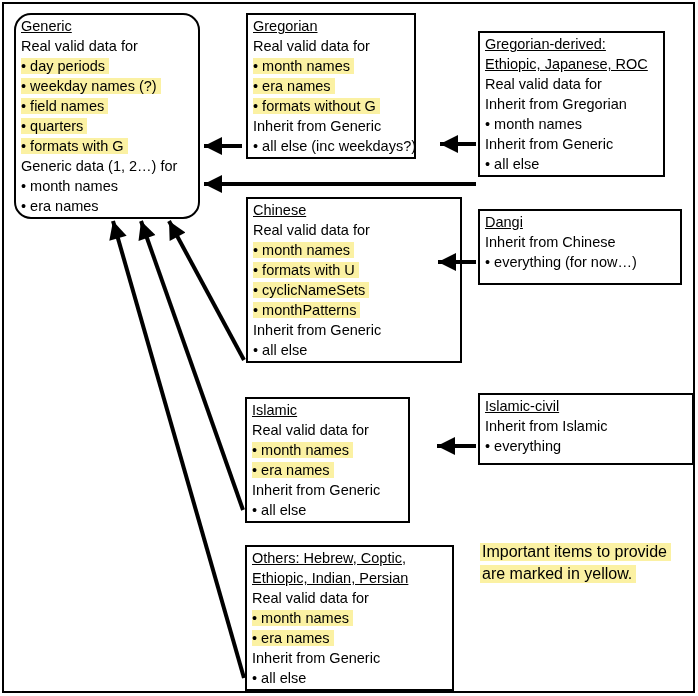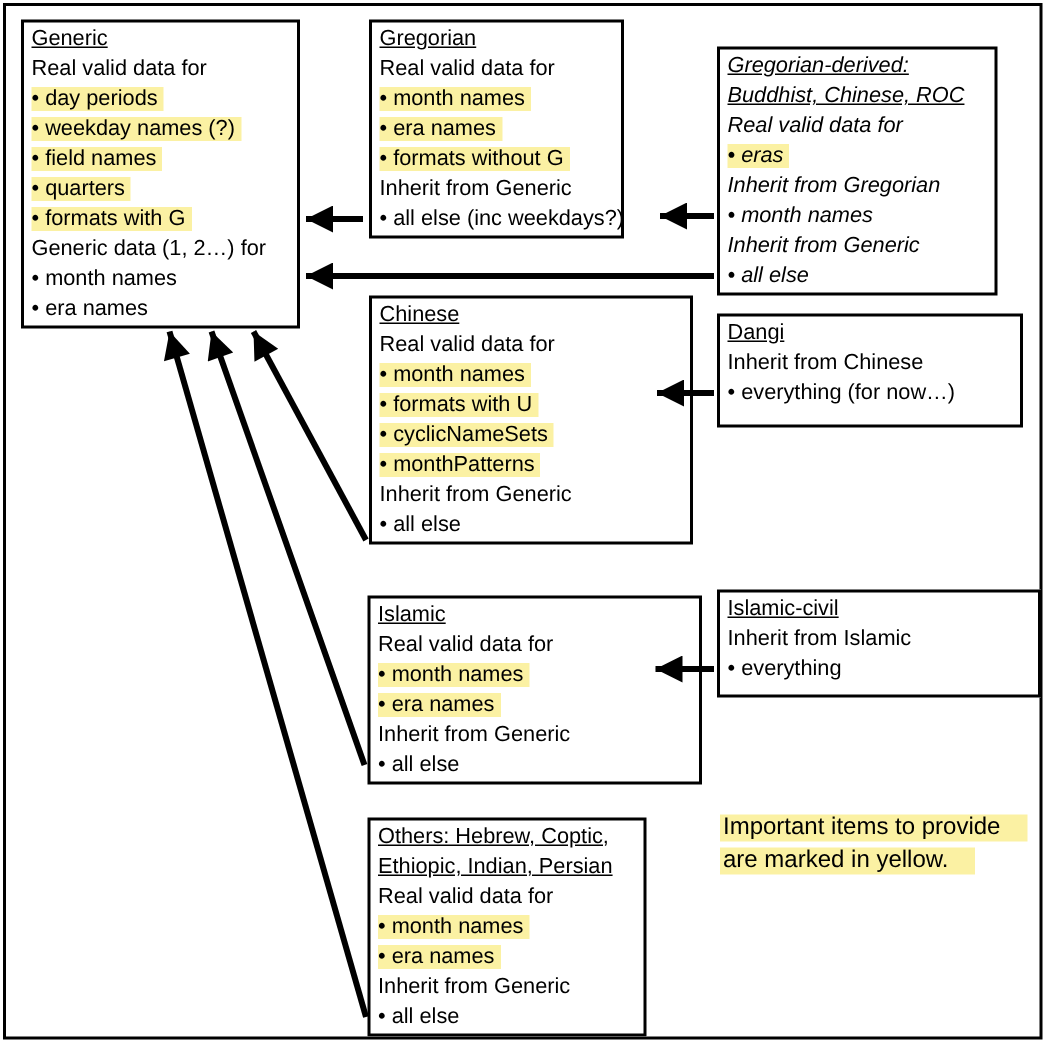--- a/index.html
+++ b/index.html
@@ -36,33 +36,33 @@
     background:var(--highlight);
     padding-right:4px;
   }
   .note{
     position:absolute;left:480px;top:541px;
     font-size:16px;line-height:22px;
     white-space:nowrap;
   }
   .note .nl span{
     background:var(--highlight);
-    padding:0 18px 1px 2px;
+    padding:0 4px 1px 2px;
   }
   svg.arrows{
     position:absolute;left:0;top:0;
     pointer-events:none;
   }
 </style>
 </head>
 <body>
 
 <div class="frame"></div>
 
-<div class="box" style="left:14px;top:13px;width:186px;">
+<div class="box" style="left:14px;top:13px;width:186px;border-radius:17px;">
   <div class="t">Generic</div>
   <div class="l">Real valid data for</div>
   <div class="l"><span class="hl">• day periods</span></div>
   <div class="l"><span class="hl">• weekday names (?)</span></div>
   <div class="l"><span class="hl">• field names</span></div>
   <div class="l"><span class="hl">• quarters</span></div>
   <div class="l"><span class="hl">• formats with G</span></div>
   <div class="l">Generic data (1, 2…) for</div>
   <div class="l">• month names</div>
   <div class="l">• era names</div>
@@ -71,25 +71,24 @@
 <div class="box" style="left:246px;top:13px;width:170px;">
   <div class="t">Gregorian</div>
   <div class="l">Real valid data for</div>
   <div class="l"><span class="hl">• month names</span></div>
   <div class="l"><span class="hl">• era names</span></div>
   <div class="l"><span class="hl">• formats without G</span></div>
   <div class="l">Inherit from Generic</div>
   <div class="l">• all else (inc weekdays?)</div>
 </div>
 
-<div class="box" style="left:478px;top:31px;width:187px;font-style:italic;">
+<div class="box" style="left:478px;top:31px;width:187px;">
   <div class="t">Gregorian-derived:</div>
-  <div class="t">Buddhist, Chinese, ROC</div>
+  <div class="t">Ethiopic, Japanese, ROC</div>
   <div class="l">Real valid data for</div>
-  <div class="l"><span class="hl">• eras</span></div>
   <div class="l">Inherit from Gregorian</div>
   <div class="l">• month names</div>
   <div class="l">Inherit from Generic</div>
   <div class="l">• all else</div>
 </div>
 
 <div class="box" style="left:246px;top:197px;width:216px;">
   <div class="t">Chinese</div>
   <div class="l">Real valid data for</div>
   <div class="l"><span class="hl">• month names</span></div>
@@ -99,36 +98,36 @@
   <div class="l">Inherit from Generic</div>
   <div class="l">• all else</div>
 </div>
 
 <div class="box" style="left:478px;top:209px;width:204px;min-height:76px;">
   <div class="t">Dangi</div>
   <div class="l">Inherit from Chinese</div>
   <div class="l">• everything (for now…)</div>
 </div>
 
-<div class="box" style="left:245px;top:397px;width:223px;">
+<div class="box" style="left:245px;top:397px;width:165px;">
   <div class="t">Islamic</div>
   <div class="l">Real valid data for</div>
   <div class="l"><span class="hl">• month names</span></div>
   <div class="l"><span class="hl">• era names</span></div>
   <div class="l">Inherit from Generic</div>
   <div class="l">• all else</div>
 </div>
 
 <div class="box" style="left:478px;top:393px;width:216px;min-height:72px;">
   <div class="t">Islamic-civil</div>
   <div class="l">Inherit from Islamic</div>
   <div class="l">• everything</div>
 </div>
 
-<div class="box" style="left:245px;top:545px;width:186px;">
+<div class="box" style="left:245px;top:545px;width:209px;">
   <div class="t">Others: Hebrew, Coptic,</div>
   <div class="t">Ethiopic, Indian, Persian</div>
   <div class="l">Real valid data for</div>
   <div class="l"><span class="hl">• month names</span></div>
   <div class="l"><span class="hl">• era names</span></div>
   <div class="l">Inherit from Generic</div>
   <div class="l">• all else</div>
 </div>
 
 <div class="note">

